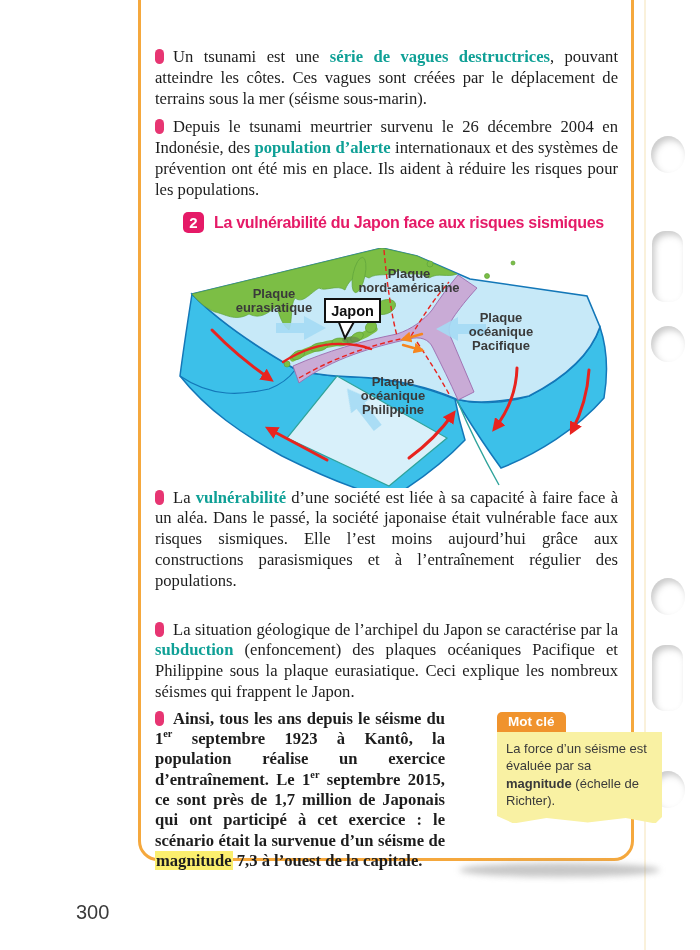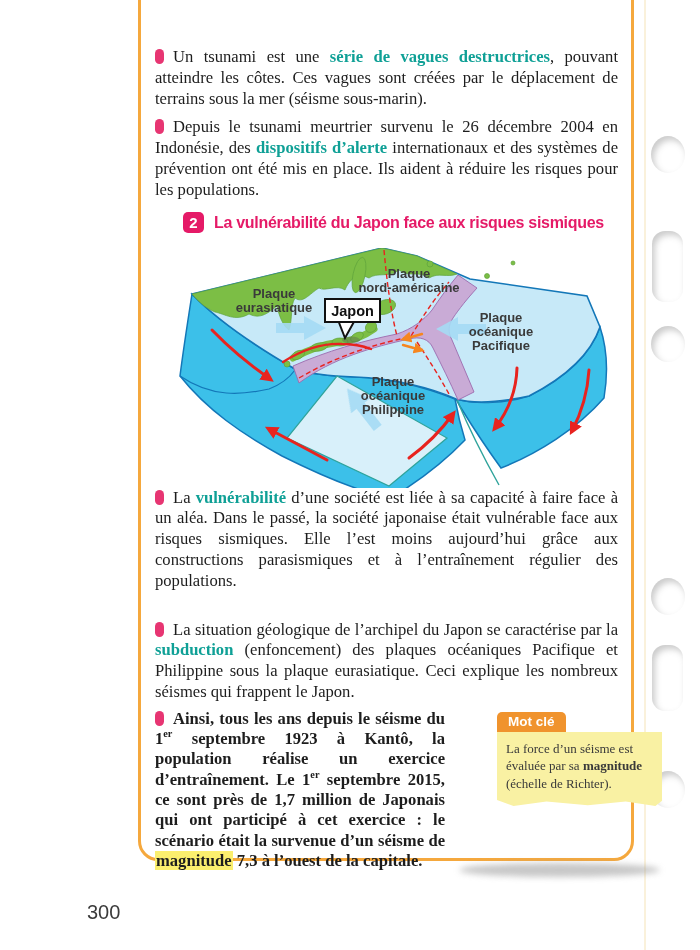--- a/index.html
+++ b/index.html
@@ -44,23 +44,23 @@
   .col-text{width:290px;flex:0 0 auto;}
   .col-text p.body{line-height:20.3px;font-weight:bold;}
   .motcle{margin-left:8px;margin-top:3px;width:165px;flex:0 0 auto;position:relative;
           font-family:"Liberation Sans",sans-serif;padding-left:44px;}
   .motcle-header{display:inline-block;background:#F0932D;color:#fff;font-weight:bold;
                  font-size:13.5px;padding:2px 11px 3px;border-radius:5px 5px 0 0;position:relative;z-index:2;}
   .motcle-shadow{position:absolute;left:6px;right:2px;bottom:-6px;height:14px;border-radius:50%;
                  background:#9a9a9a;filter:blur(3px);opacity:.55;z-index:0;}
   .motcle-body{position:relative;z-index:1;background:#F9F1A3;padding:8px 9px 14px;
                font-size:13px;line-height:1.34;color:#3A3A3A;
-               clip-path:polygon(0 0,100% 0,100% 93%,96% 100%,78% 94%,55% 99%,30% 94%,10% 100%,0 92%);font-family:Liberation Serif, serif;}
+               clip-path:polygon(0 0,100% 0,100% 93%,96% 100%,78% 94%,55% 99%,30% 94%,10% 100%,0 92%);}
 
-  .page-number{position:absolute;left:42px;top:901px;font-family:"Liberation Sans",sans-serif;
+  .page-number{position:absolute;left:31px;top:901px;font-family:"Liberation Sans",sans-serif;
                font-size:20px;color:#3b3b3b;}
 </style>
 </head>
 <body>
 
 <div class="page">
 
   <div class="edge-line"></div>
 
   <div class="tab oval" style="left:606px;top:136px;width:34px;height:37px;"></div>
@@ -68,21 +68,21 @@
   <div class="tab oval" style="left:606px;top:326px;width:34px;height:36px;"></div>
   <div class="tab oval" style="left:606px;top:578px;width:34px;height:37px;"></div>
   <div class="tab rect" style="left:607px;top:645px;width:31px;height:66px;"></div>
   <div class="tab oval" style="left:606px;top:771px;width:34px;height:37px;"></div>
 
   <div class="content-box">
     <div class="content-inner">
 
       <p class="body"><span class="bullet"></span><span><span>Un tsunami est une </span><span class="kw">série de vagues destructrices</span><span>, pouvant atteindre les côtes. Ces vagues sont créées par le déplacement de terrains sous la mer (séisme sous-marin).</span></span></p>
 
-      <p class="body"><span class="bullet"></span><span><span>Depuis le tsunami meurtrier survenu le 26 décembre 2004 en Indonésie, des </span><span class="kw">dispositifs d’alerte</span><span> internationaux et des systèmes de prévention ont été mis en place. Ils aident à réduire les risques pour les populations.</span></span></p>
+      <p class="body"><span class="bullet"></span><span><span>Depuis le tsunami meurtrier survenu le 26 décembre 2004 en Indonésie, des </span><span class="kw">population d’alerte</span><span> internationaux et des systèmes de prévention ont été mis en place. Ils aident à réduire les risques pour les populations.</span></span></p>
 
       <div class="heading">
         <div class="badge">2</div>
         <div class="heading-text">La vulnérabilité du Japon face aux risques sismiques</div>
       </div>
 
       <div class="diagram">
         <svg width="436" height="240" viewBox="0 0 436 240" xmlns="http://www.w3.org/2000/svg">
           <defs>
             <marker id="mRed" viewBox="0 0 10 10" refX="6.5" refY="5" markerWidth="4.4" markerHeight="4.4" orient="auto">

